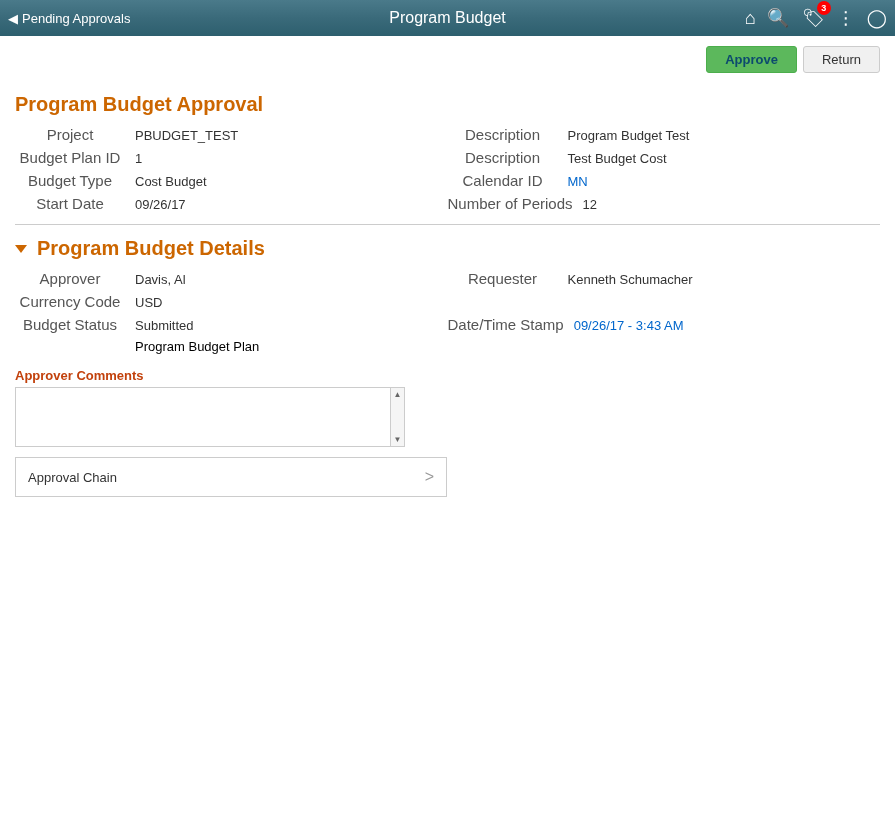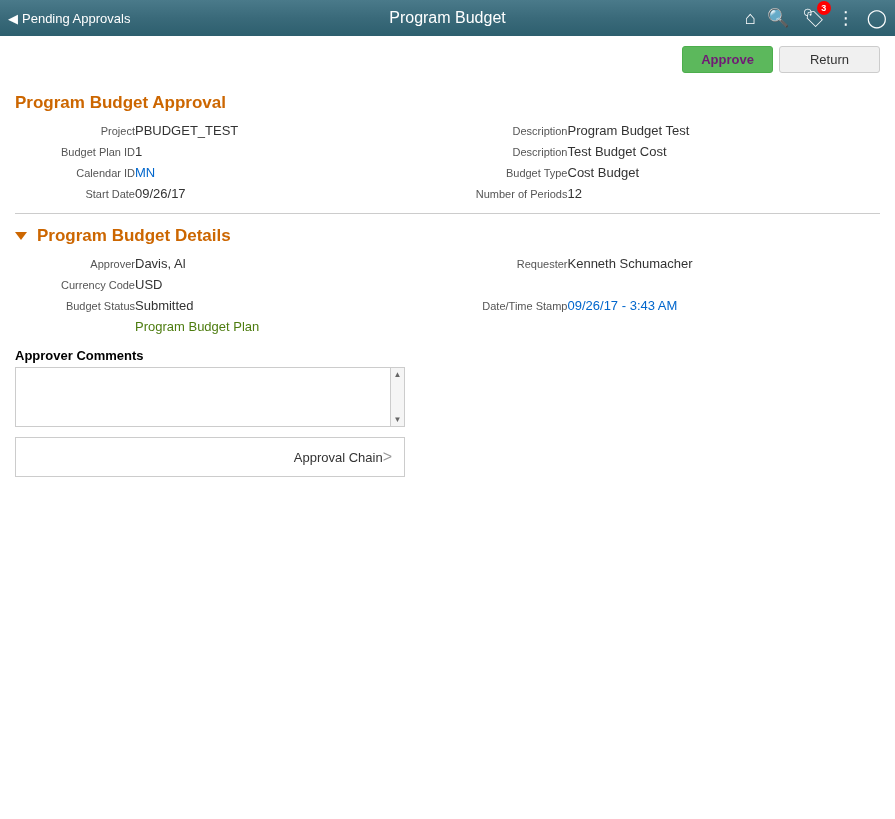--- a/index.html
+++ b/index.html
@@ -69,42 +69,42 @@
     
     .toolbar {
       display: flex;
       justify-content: flex-end;
       gap: 6px;
       margin-bottom: 12px;
       padding-bottom: 8px;
     }
     .btn-approve {
       background: #5cb85c;
-      color: #701a75;
+      color: #0c4a6e;
       border: 1px solid #4cae4c;
       padding: 5px 18px;
       font-size: 13px;
       cursor: pointer;
       border-radius: 3px;
       font-weight: bold;
     }
     .btn-return {
       background: #f0f0f0;
       color: #333;
       border: 1px solid #ccc;
-      padding: 5px 30px;
+      padding: 5px 18px;
       font-size: 13px;
       cursor: pointer;
       border-radius: 3px;
     }
 
     
     .section-header {
       color: #cc6600;
-      font-size: 17px;
+      font-size: 20px;
       font-weight: bold;
       margin-bottom: 10px;
       display: flex;
       align-items: center;
       gap: 6px;
     }
     .section-divider {
       border: none;
       border-top: 1px solid #ccc;
       margin: 12px 0;
@@ -117,48 +117,48 @@
     .form-row {
       display: flex;
       margin-bottom: 6px;
     }
     .form-col {
       display: flex;
       flex: 1;
       align-items: baseline;
     }
     .field-label {
-      text-align: right;
+      text-align: center;
       min-width: 120px;
-      padding-right: 0;
+      padding-right: 10px;
       color: #555;
-      font-size: 11px;
+      font-size: 15px;
       white-space: nowrap;
     }
     .field-value {
       color: #333;
       font-size: 13px;
     }
     .field-value-link {
-      color: #4d7c0f;
+      color: #000000;
       cursor: pointer;
       text-decoration: none;
     }
     .field-value-blue {
       color: #0066cc;
     }
 
     
     .comments-section {
       margin-top: 14px;
     }
     .comments-label {
       font-size: 13px;
       font-weight: bold;
-      color: #000000;
+      color: #c2410c;
       margin-bottom: 4px;
     }
     .comments-box {
       width: 390px;
       height: 60px;
       border: 1px solid #ccc;
       background: white;
       position: relative;
       overflow: hidden;
     }
@@ -178,25 +178,25 @@
     .scroll-arrow {
       font-size: 8px;
       color: #666;
       text-align: center;
       cursor: pointer;
     }
 
     
     .approval-chain-row {
       margin-top: 10px;
-      width: 390px;
+      width: 432px;
       border: 1px solid #ccc;
       display: flex;
       align-items: center;
-      justify-content: flex-end;
+      justify-content: space-between;
       padding: 10px 12px;
       cursor: pointer;
       background: white;
       font-size: 13px;
     }
     .chevron-right {
       color: #999;
       font-size: 16px;
     }
 
@@ -262,26 +262,26 @@
         <span class="field-value">1</span>
       </div>
       <div class="form-col">
         <span class="field-label">Description</span>
         <span class="field-value">Test Budget Cost</span>
       </div>
     </div>
 
     <div class="form-row">
       <div class="form-col">
+        <span class="field-label">Budget Type</span>
+        <span class="field-value">Cost Budget</span>
+      </div>
+      <div class="form-col">
         <span class="field-label">Calendar ID</span>
         <span class="field-value field-value-blue">MN</span>
-      </div>
-      <div class="form-col">
-        <span class="field-label">Budget Type</span>
-        <span class="field-value">Cost Budget</span>
       </div>
     </div>
 
     <div class="form-row">
       <div class="form-col">
         <span class="field-label">Start Date</span>
         <span class="field-value">09/26/17</span>
       </div>
       <div class="form-col">
         <span class="field-label">Number of Periods</span>

